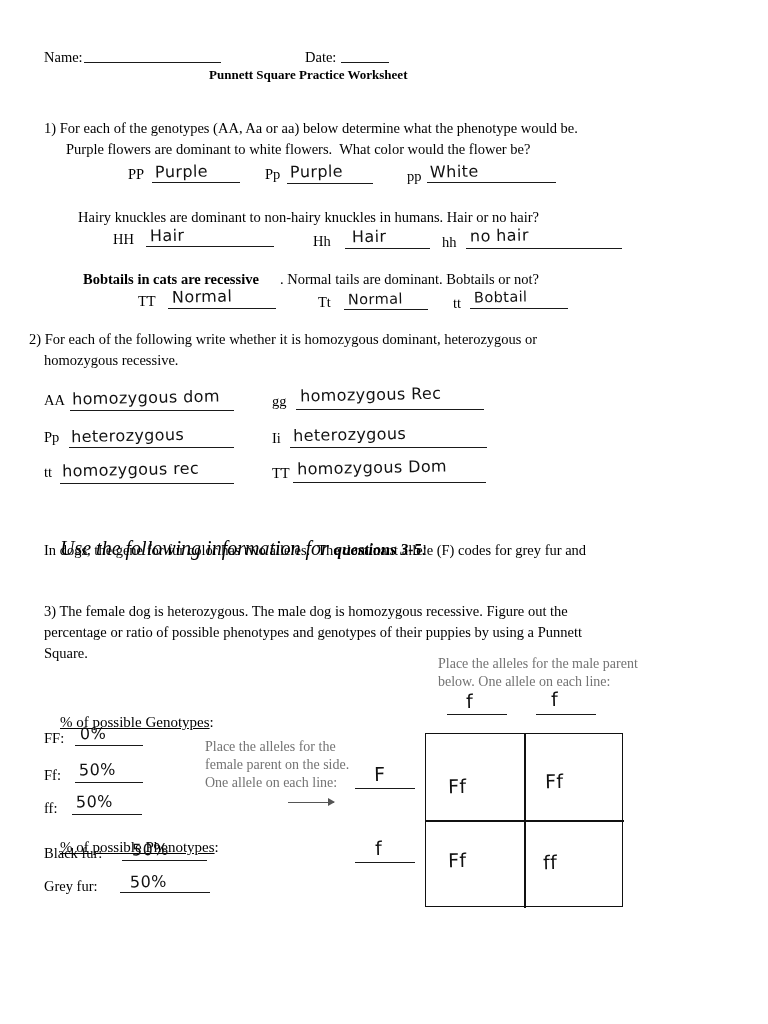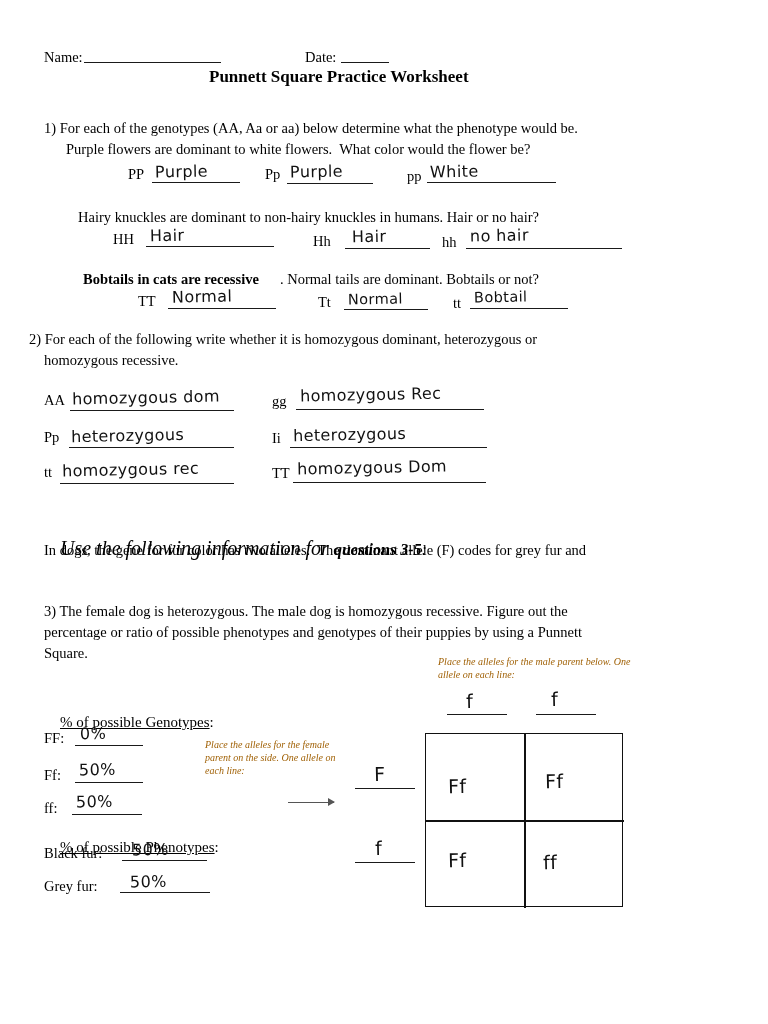--- a/index.html
+++ b/index.html
@@ -28,29 +28,28 @@
     font-size: 14.5px;
     line-height: 1.25;
     white-space: pre;
   }
   .t.b { font-weight: bold; }
   .t.i { font-style: italic; }
   .title {
     position: absolute;
     font-family: "Liberation Serif", serif;
     font-weight: bold;
-    font-size: 17px;
+    font-size: 13px;
     white-space: pre;
   }
   .small-italic {
     position: absolute;
     font-family: "Liberation Serif", serif;
-    font-style: italic;
-    font-size: 10px;
-    color: #a16207;
+    font-size: 14px;
+    color: #737373;
     line-height: 1.3;
   }
   .underline-label {
     text-decoration: underline;
   }
   
   .hw {
     position: absolute;
     font-family: "DejaVu Sans", sans-serif;
     font-size: 16px;

